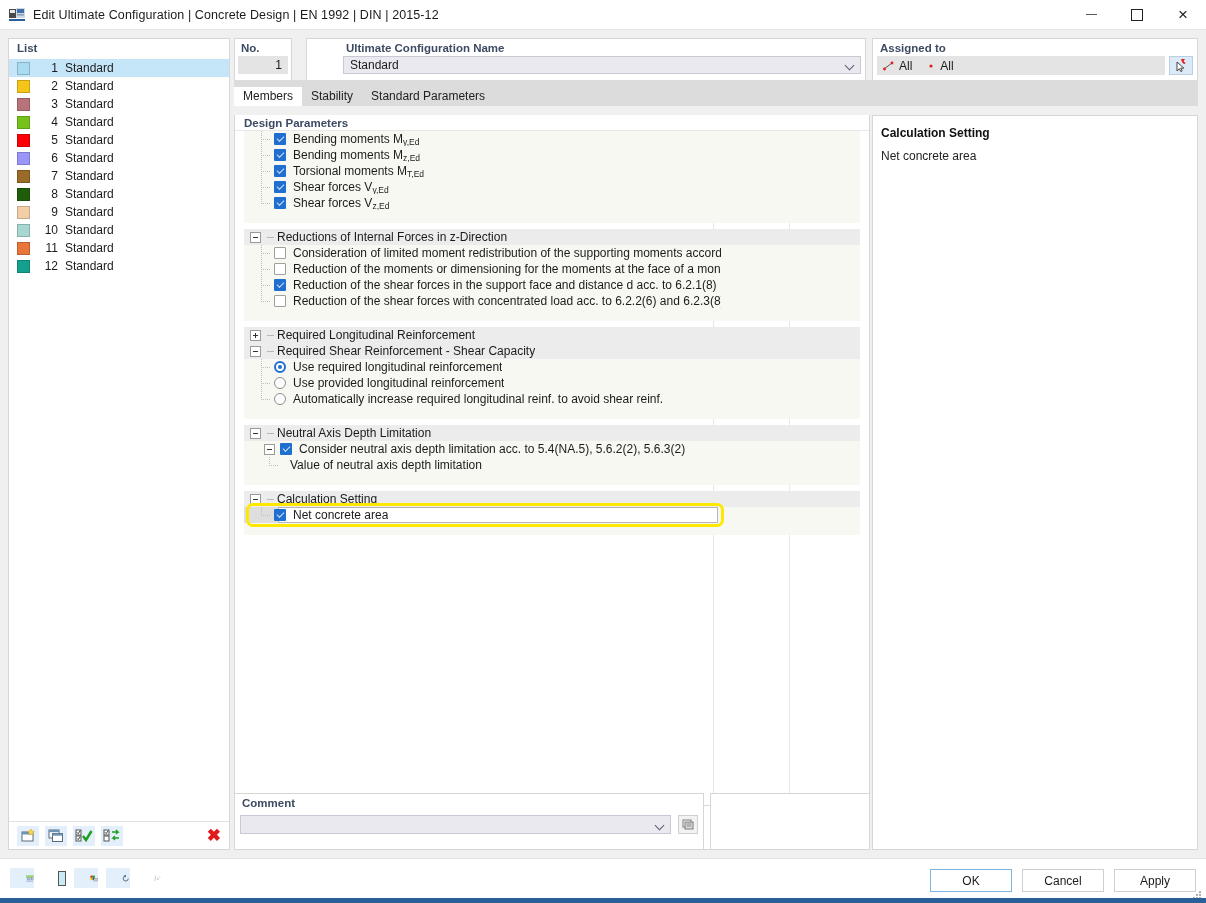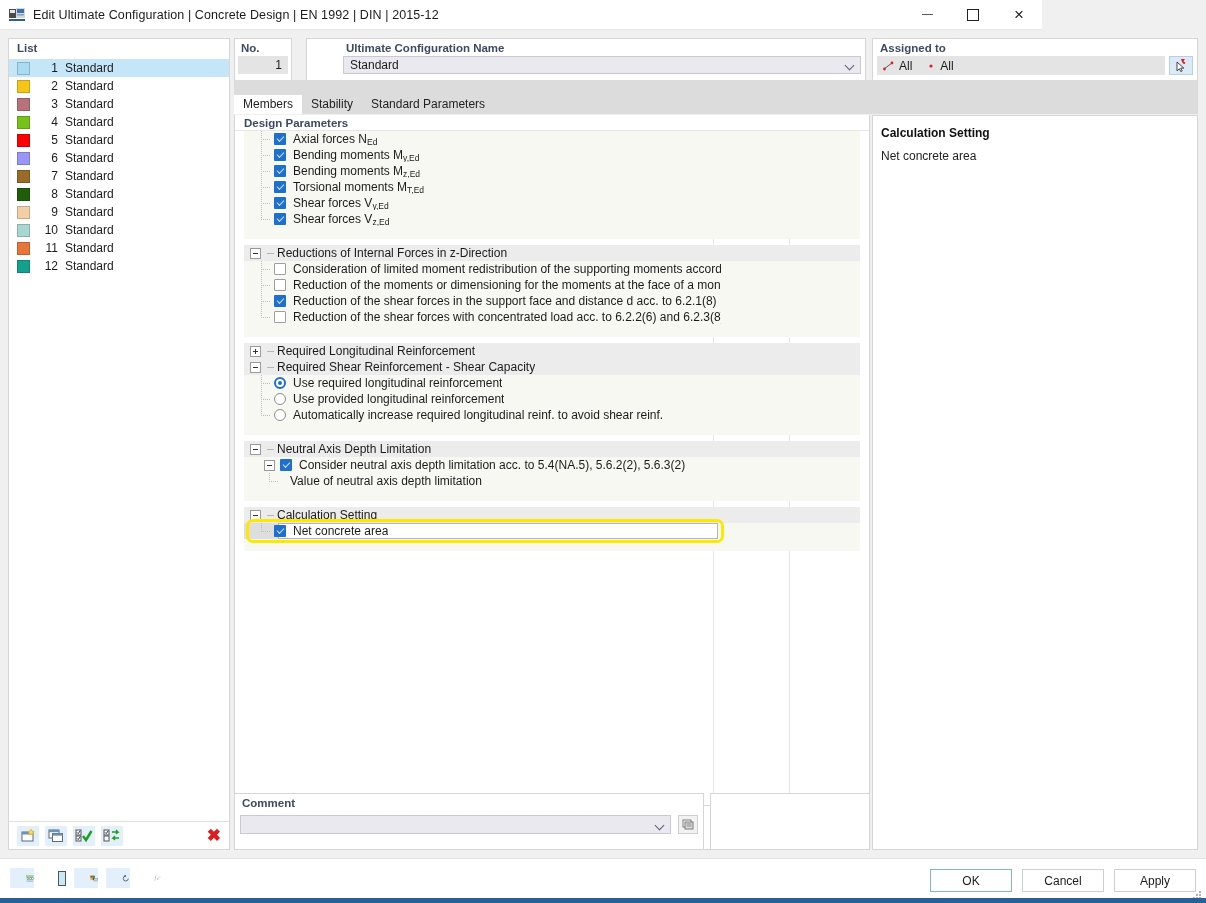--- a/index.html
+++ b/index.html
@@ -13,21 +13,21 @@
     overflow: hidden;
   }
   #app {
     position: relative;
     width: 1206px; height: 903px;
     background: #f0f0f0;
   }
 
   
   .titlebar {
-    position: absolute; left: 0; top: 0; width: 1042px; height: 30px;
+    position: absolute; left: 0; top: 0; width: 1206px; height: 30px;
     background: #ffffff;
     display: flex; align-items: center;
     border-bottom: 1px solid #e6e6e6;
   }
   .title-icon {
     width: 16px; height: 14px; margin-left: 9px; margin-right: 8px;
     position: relative; flex: none;
   }
   .title-text {
     font-size: 12.5px; color: #1b1b1b; letter-spacing: .1px;
@@ -112,21 +112,21 @@
     padding-left: 6px; font-size: 12px;
   }
   .assigned-btn {
     width: 24px; background: #dceaf7; border: 1px solid #b9cfe4; margin-left: 4px;
     display: flex; align-items: center; justify-content: center; position: relative;
   }
   .mini-icon { display: inline-flex; align-items: center; }
 
   
   .tabstrip {
-    position: absolute; left: 234px; top: 80px; width: 964px; height: 34px;
+    position: absolute; left: 234px; top: 80px; width: 964px; height: 26px;
     background: #dcdcdc; display: flex; align-items: flex-end;
   }
   .tab {
     height: 19px; padding: 0 9px; line-height: 19px; font-size: 12px; color: #222;
     background: #dcdcdc;
   }
   .tab.active { background: #ffffff; }
 
   
   .content {
@@ -466,25 +466,20 @@
     <div class="dp-header">Design Parameters</div>
 
     <div class="tree">
       <div class="colsep" style="left:469px"></div>
       <div class="colsep" style="left:545px"></div>
 
       <div class="grpbody">
         <div class="item">
           <span class="indent"></span>
           <span class="cb on"></span>
-          <span class="lbl"><span>Axial forces N</span><sub>Ed</sub></span>
-        </div>
-        <div class="item">
-          <span class="indent"></span>
-          <span class="cb on"></span>
           <span class="lbl"><span>Bending moments M</span><sub>y,Ed</sub></span>
         </div>
         <div class="item">
           <span class="indent"></span>
           <span class="cb on"></span>
           <span class="lbl"><span>Bending moments M</span><sub>z,Ed</sub></span>
         </div>
         <div class="item">
           <span class="indent"></span>
           <span class="cb on"></span>

